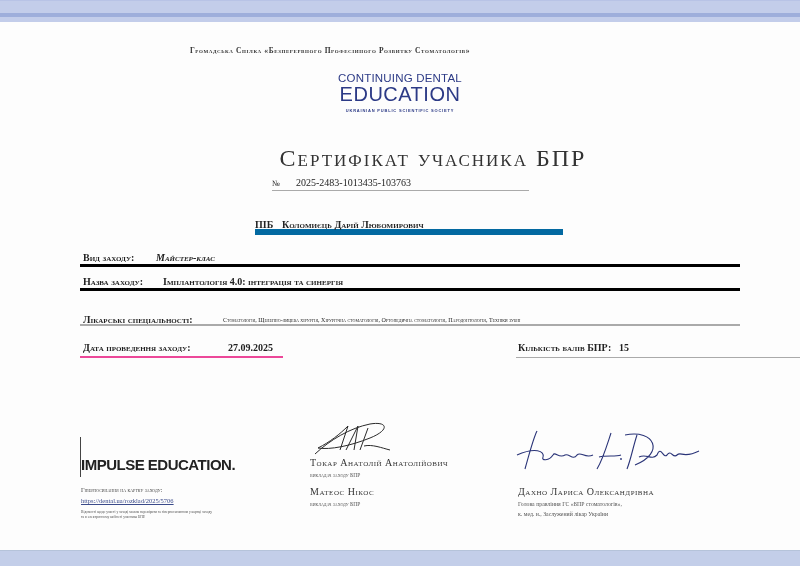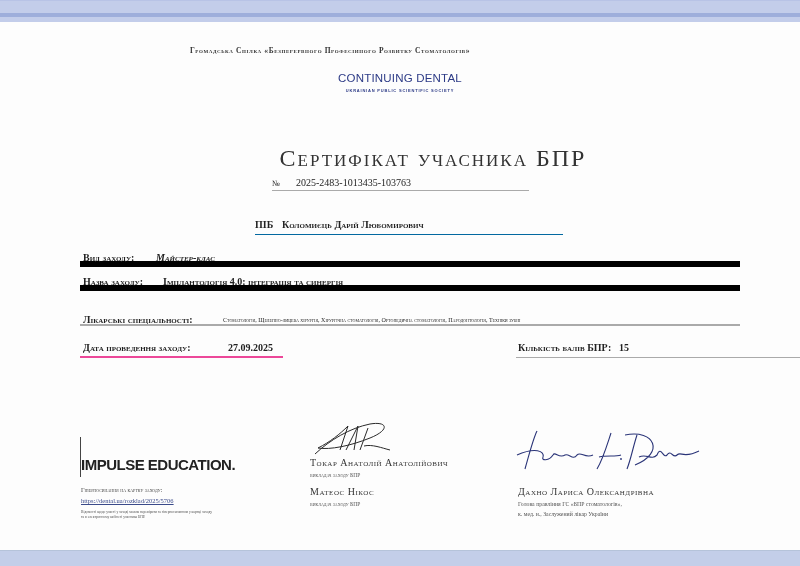--- a/index.html
+++ b/index.html
@@ -19,25 +19,25 @@
     .logo .l2 { font-size: 20px; letter-spacing: 0.5px; line-height: 20px; }
     .logo .l3 { font-size: 4px; font-weight: bold; letter-spacing: 0.8px; margin-top: 4px; color: #2c3a86; }
 
     .title { position: absolute; left: 0; top: 145px; width: 800px; text-align: center;
              font-family: "Liberation Serif", serif; font-size: 24px; letter-spacing: 2px; color: #333; font-variant: small-caps; margin-left: 33px; }
 
     .num { position: absolute; left: 272px; top: 177px; width: 257px; height: 14px; border-bottom: 1px solid #aaa; font-family: "Liberation Serif", serif; font-size: 10px; }
     .num .sym { position: absolute; left: 0; top: 2px; font-size: 8px; }
     .num .val { position: absolute; left: 24px; top: 0; }
 
-    .pib { position: absolute; left: 255px; top: 218px; width: 308px; height: 17px; border-bottom: 1px solid #0369a1; font-family: "Liberation Serif", serif; font-size: 10px; font-weight: bold; }
+    .pib { position: absolute; left: 255px; top: 218px; width: 308px; height: 17px; border-bottom: 6px solid #0369a1; font-family: "Liberation Serif", serif; font-size: 10px; font-weight: bold; }
     .pib .lbl { position: absolute; left: 0; top: 1px; font-variant: small-caps; }
     .pib .val { position: absolute; left: 27px; top: 1px; font-variant: small-caps; }
 
-    .row { position: absolute; left: 80px; width: 660px; border-bottom: 6px solid #000000; font-family: "Liberation Serif", serif; font-weight: bold; font-variant: small-caps; }
+    .row { position: absolute; left: 80px; width: 660px; border-bottom: 3px solid #000000; font-family: "Liberation Serif", serif; font-weight: bold; font-variant: small-caps; }
     .row .lbl { position: absolute; left: 3px; font-size: 10px; }
     .row .val { position: absolute; font-size: 10px; }
     .row1 { top: 252px; height: 15px; }
     .row1 .val { left: 76px; font-style: italic; }
     .row2 { top: 276px; height: 15px; text-align: center; }
     .row2 .val { left: 83px; }
     .row3 { top: 314px; height: 12px; border-bottom: 2px solid #aaa; }
     .row3 .lbl { font-size: 10px; top: 0; }
     .row3 .val { left: 143px; top: 3px; font-size: 6px; font-weight: normal; }
 
@@ -71,20 +71,21 @@
 
 <div class="band-top">
   <div class="hl"></div>
   <div class="stripe"></div>
 </div>
 
 <div class="org">Громадська Спілка «Безперервного Професійного Розвитку Стоматологів»</div>
 
 <div class="logo">
   <div class="l1">CONTINUING DENTAL</div>
+  <div class="l2">EDUCATION</div>
   <div class="l3">UKRAINIAN PUBLIC SCIENTIFIC SOCIETY</div>
 </div>
 
 <div class="title">Сертифікат учасника БПР</div>
 
 <div class="num">
   <span class="sym">№</span>
   <span class="val">2025-2483-1013435-103763</span>
 </div>
 

